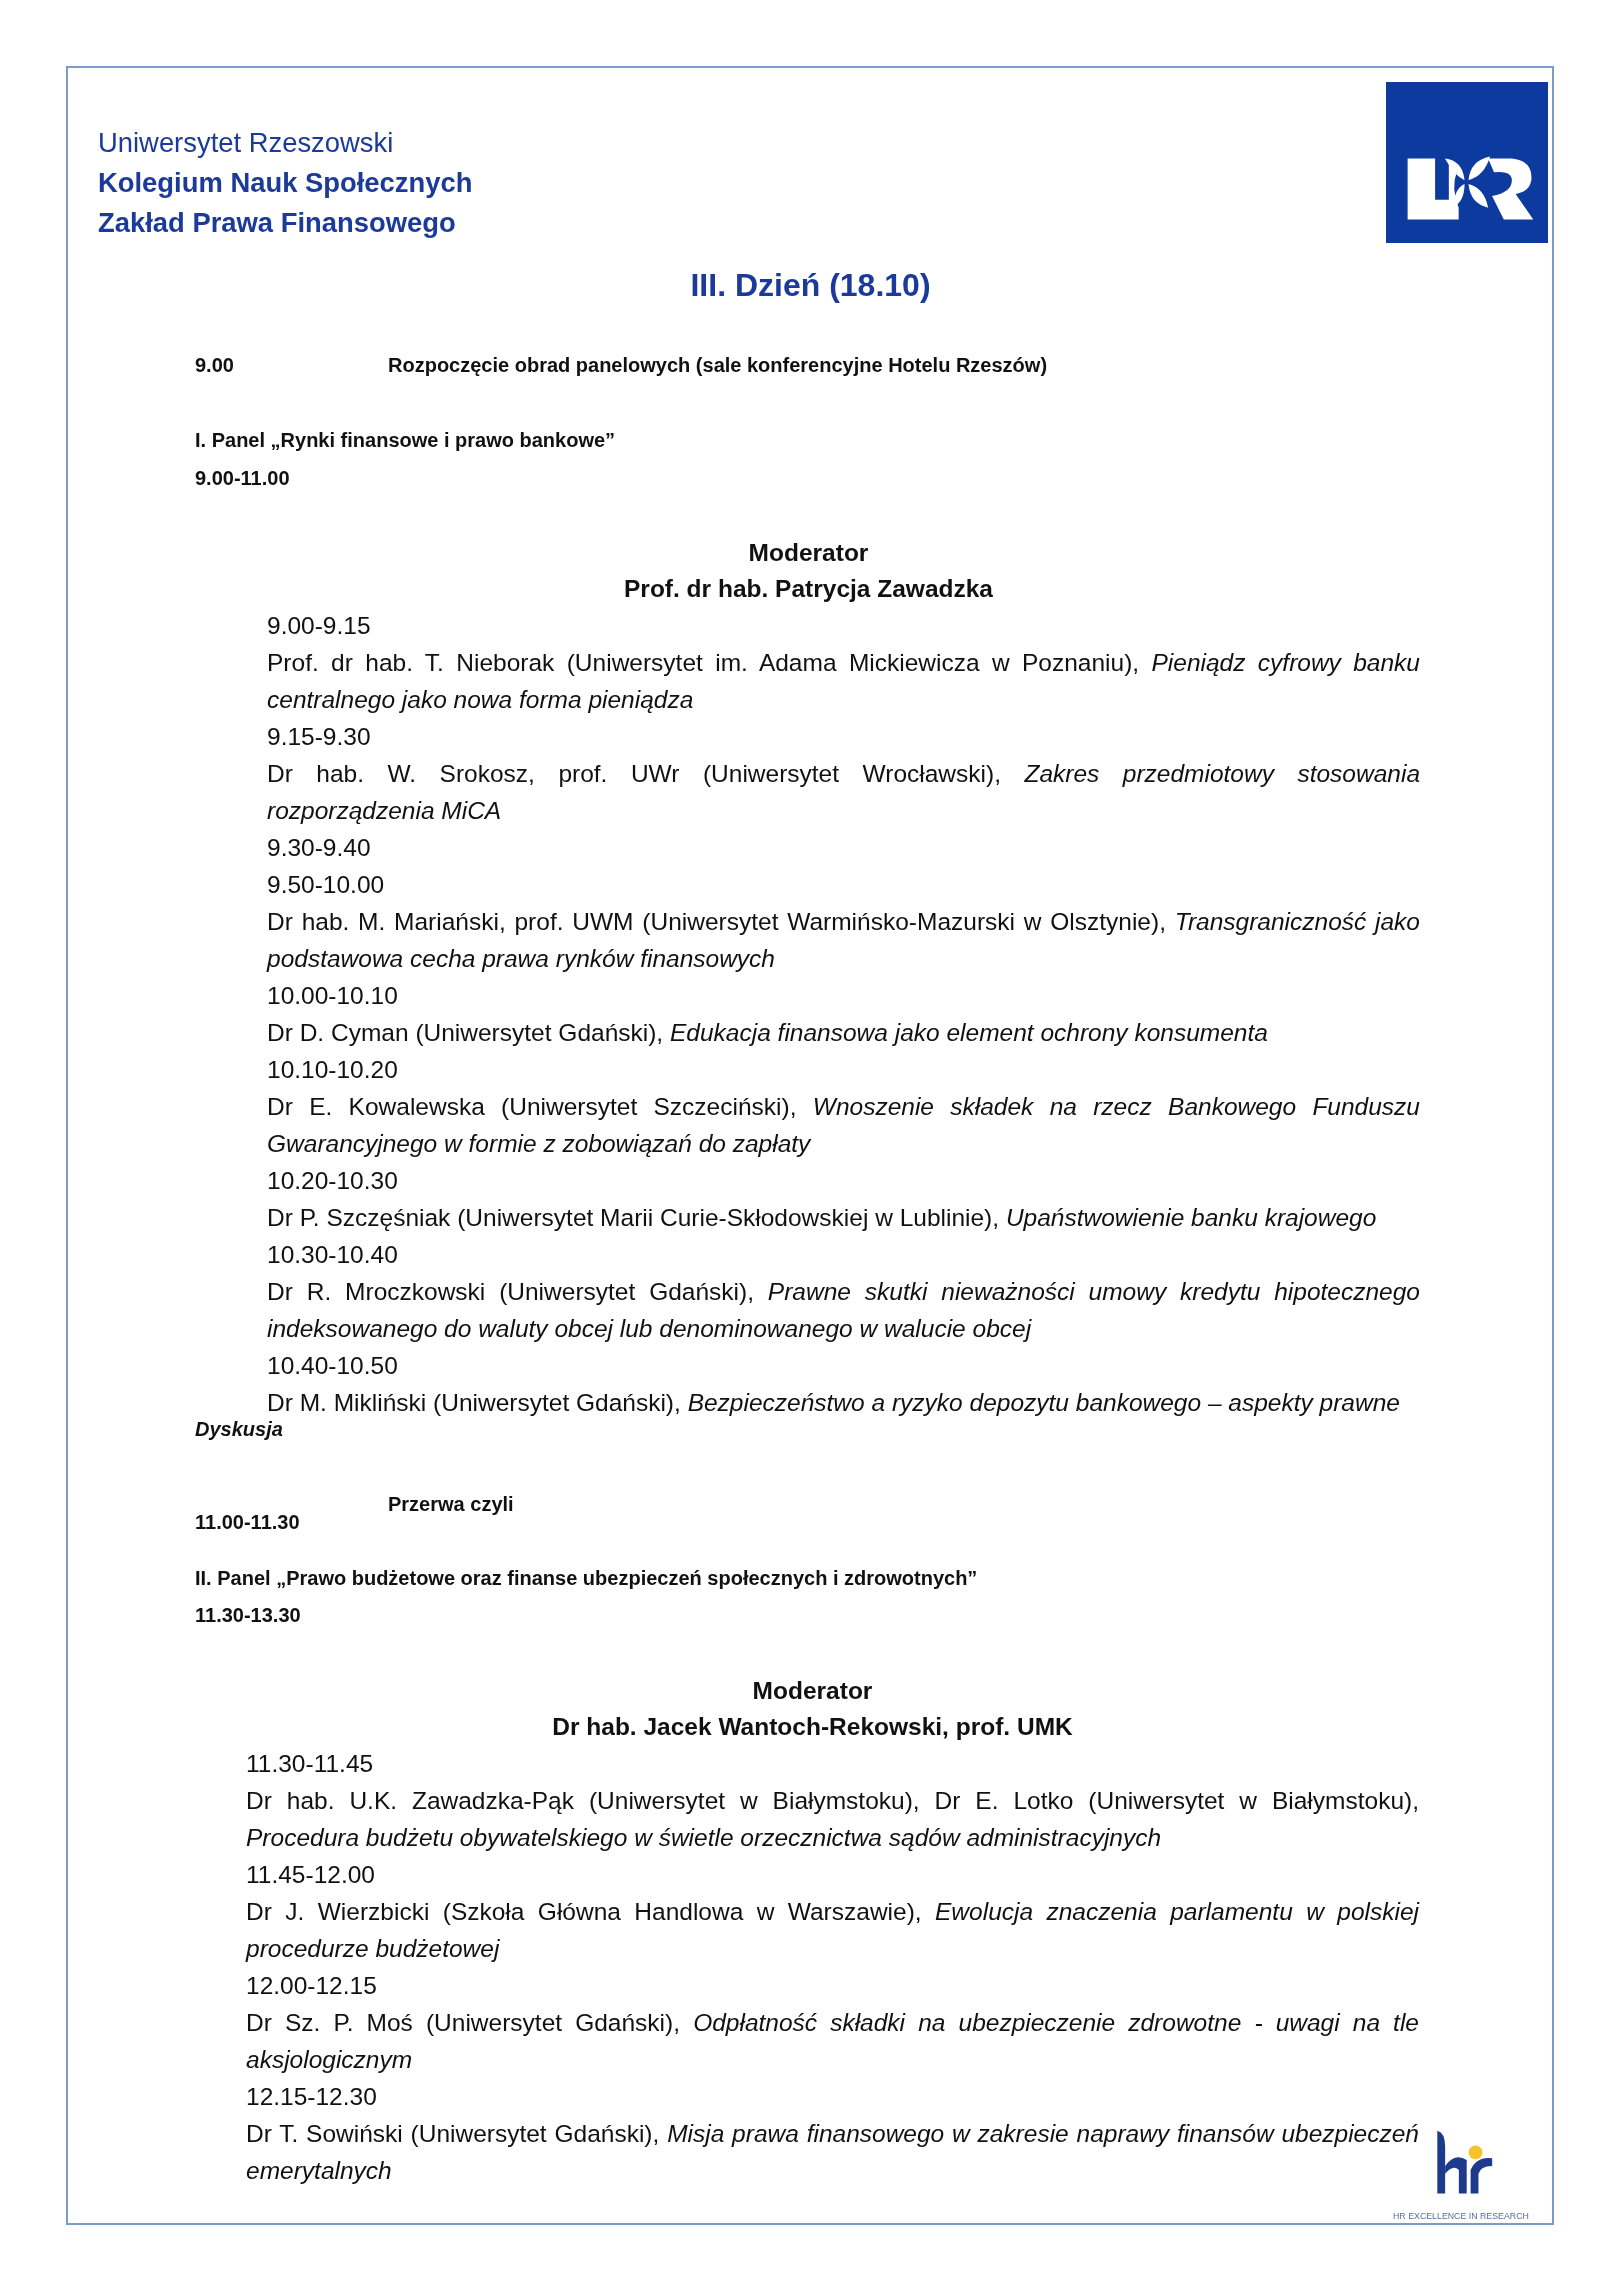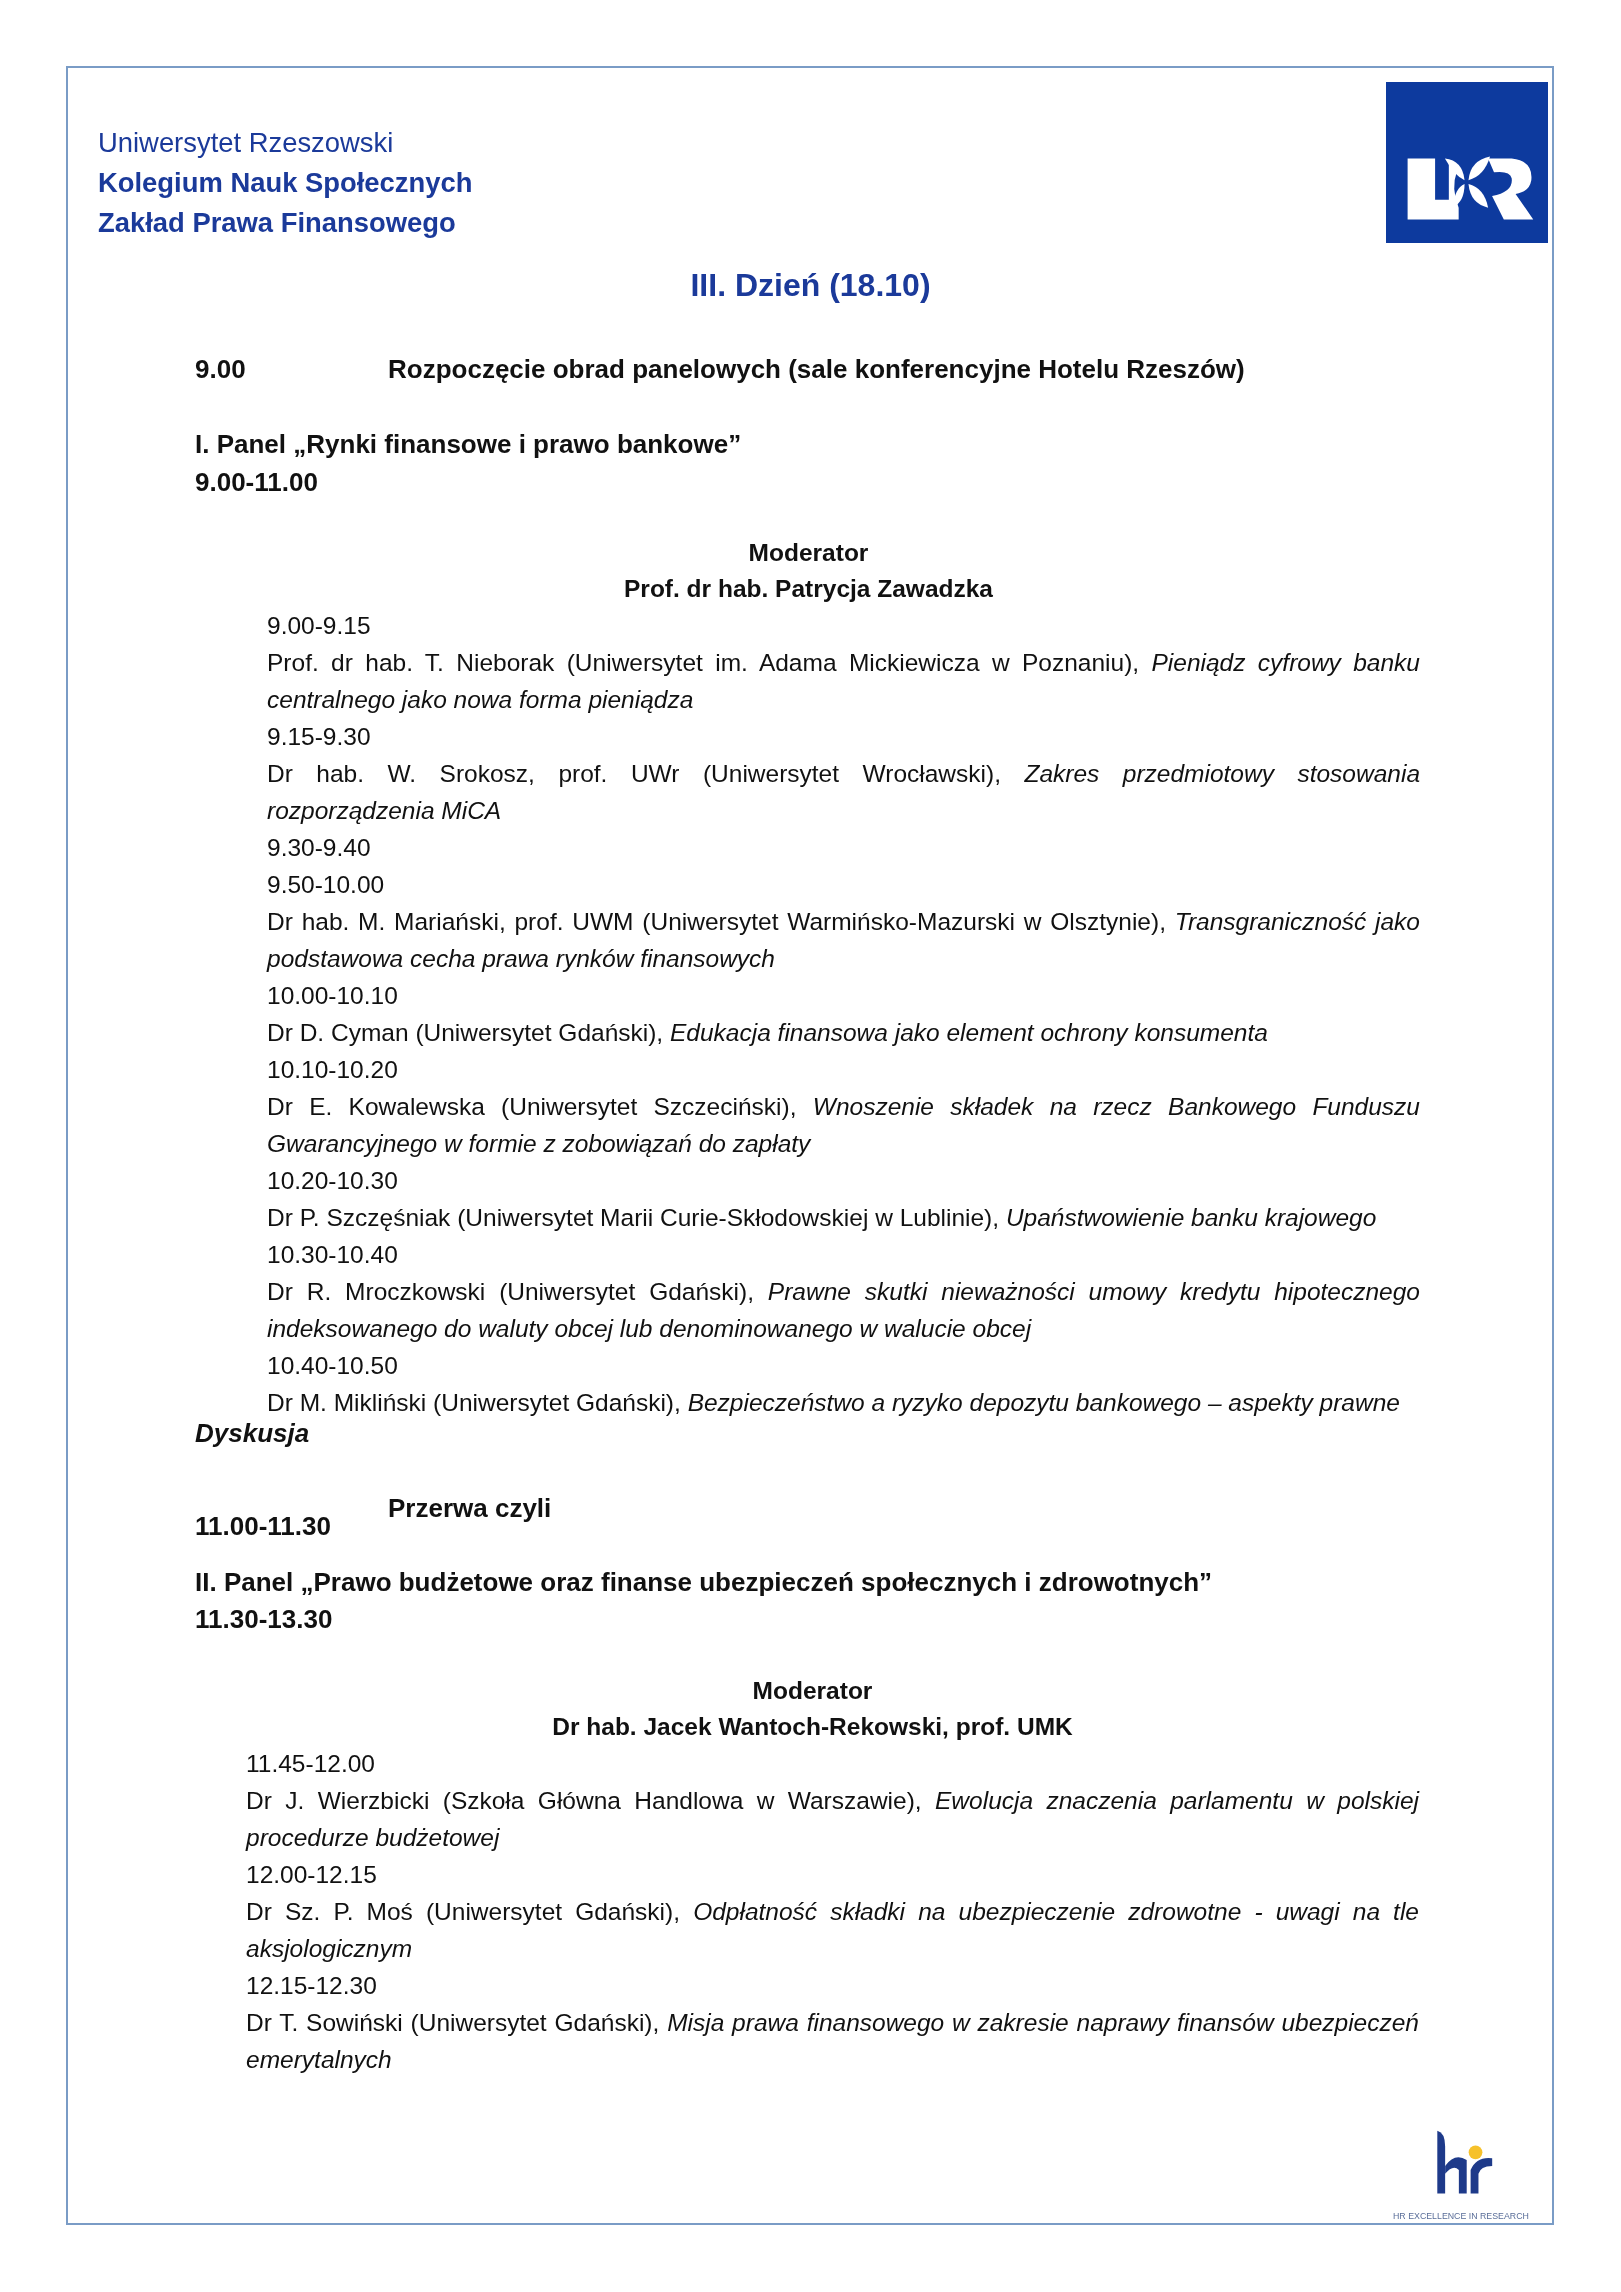--- a/index.html
+++ b/index.html
@@ -5,21 +5,21 @@
   html, body { margin: 0; padding: 0; background: #ffffff; }
   body { width: 1621px; height: 2293px; position: relative; overflow: hidden;
          font-family: "Liberation Sans", "DejaVu Sans", sans-serif; color: #111; }
   .frame { position: absolute; left: 66px; top: 66px; width: 1488px; height: 2159px;
            border: 2px solid #7a9cc6; box-sizing: border-box; }
   .header { position: absolute; left: 98px; top: 123px; line-height: 40px; font-size: 27.4px; color: #1b3a9a; }
   .header .bold { font-weight: bold; }
   .ur-logo { position: absolute; left: 1386px; top: 82px; width: 162px; height: 161px; background: #0d3a9e; }
   .day-title { position: absolute; left: 0; width: 1621px; top: 267px; text-align: center;
                font-size: 32px; font-weight: bold; color: #1b3a9a; }
-  .abs { position: absolute; font-size: 26px; }
+  .abs { position: absolute; font-size: 20px; }
   .b { font-weight: bold; }
   .i { font-style: italic; }
   .center { position: absolute; left: 0; width: 1621px; text-align: center; font-size: 24.5px; font-weight: bold; }
   .talks { position: absolute; font-size: 24.5px; line-height: 37px; }
   .talk { display: flex; flex-direction: column; }
   .talk .time { flex: 0 0 auto; }
   .talk .desc { text-align: justify; }
   .hr-logo { position: absolute; left: 1398px; top: 2117px; width: 157px; height: 108px; }
   .hr-caption { position: absolute; left: 1393px; top: 2211px; font-size: 8.8px; color: #5a6e99; letter-spacing: 0; }
 </style>
@@ -100,20 +100,24 @@
 <div class="abs b" style="left:388px; top:1493px;">Przerwa czyli</div>
 
 <div class="abs b" style="left:195px; top:1567px;">II. Panel „Prawo budżetowe oraz finanse ubezpieczeń społecznych i zdrowotnych”</div>
 <div class="abs b" style="left:195px; top:1604px;">11.30-13.30</div>
 
 <div class="center" style="top:1677px; left:2px;">Moderator</div>
 <div class="center" style="top:1713px; left:2px;">Dr hab. Jacek Wantoch-Rekowski, prof. UMK</div>
 
 <div class="talks" id="panel2-talks" style="left:246px; top:1745px; width:1173px;">
     <div class="talk">
+      <div class="time" style="width: 194px;">11.30-11.45</div>
+      <div class="desc" style="flex: 1 1 0%;"><span>Dr hab. U.K. Zawadzka-Pąk (Uniwersytet w Białymstoku), Dr E. Lotko (Uniwersytet w Białymstoku), </span><span class="i">Procedura budżetu obywatelskiego w świetle orzecznictwa sądów administracyjnych</span></div>
+    </div>
+    <div class="talk">
       <div class="time" style="width: 194px;">11.45-12.00</div>
       <div class="desc" style="flex: 1 1 0%;"><span>Dr J. Wierzbicki (Szkoła Główna Handlowa w Warszawie), </span><span class="i">Ewolucja znaczenia parlamentu w polskiej procedurze budżetowej</span></div>
     </div>
     <div class="talk">
       <div class="time" style="width: 194px;">12.00-12.15</div>
       <div class="desc" style="flex: 1 1 0%;"><span>Dr Sz. P. Moś (Uniwersytet Gdański), </span><span class="i">Odpłatność składki na ubezpieczenie zdrowotne - uwagi na tle aksjologicznym</span></div>
     </div>
     <div class="talk">
       <div class="time" style="width: 194px;">12.15-12.30</div>
       <div class="desc" style="flex: 1 1 0%;"><span>Dr T. Sowiński (Uniwersytet Gdański), </span><span class="i">Misja prawa finansowego w zakresie naprawy finansów ubezpieczeń emerytalnych</span></div>

